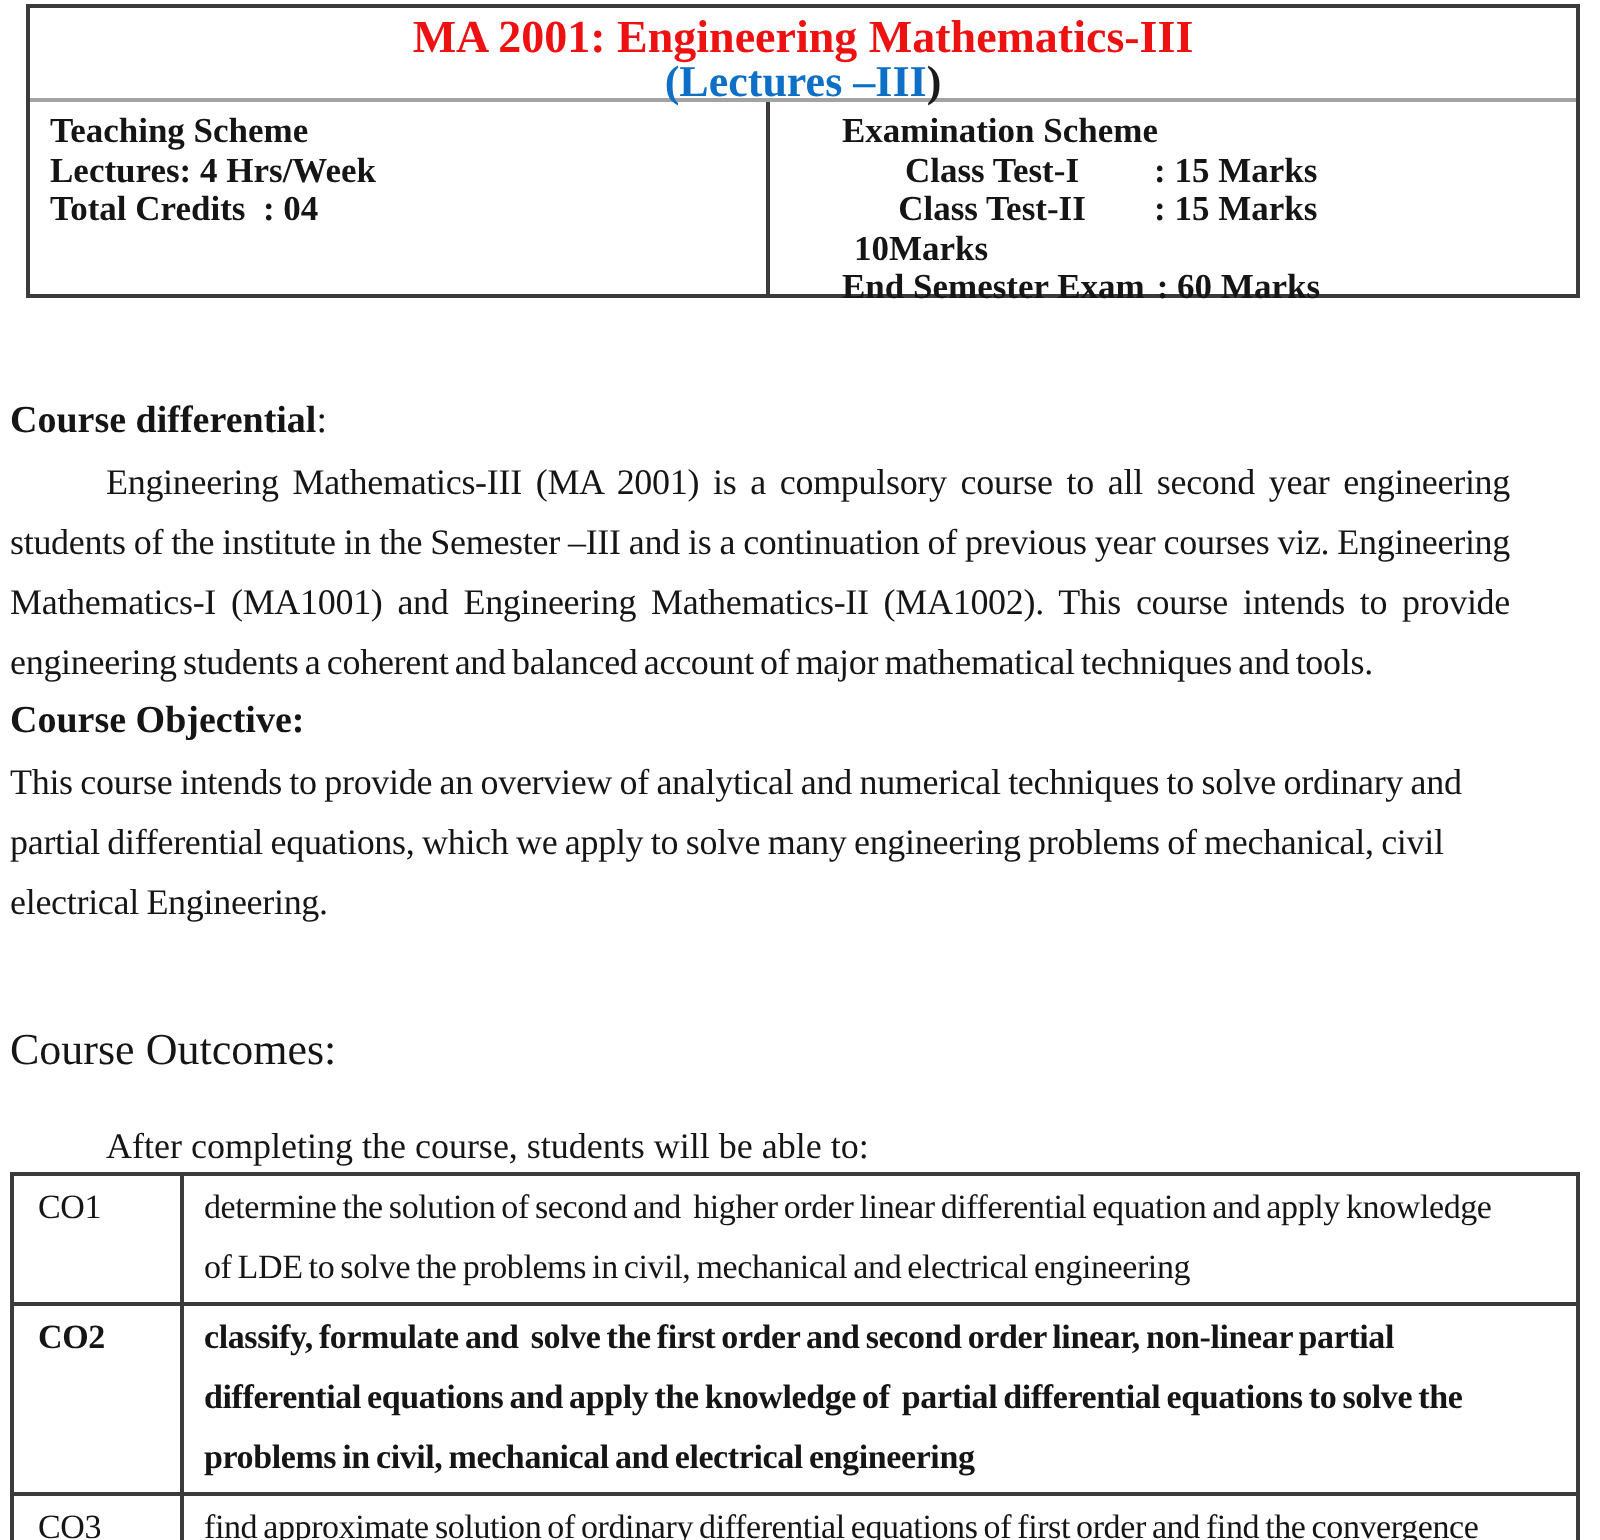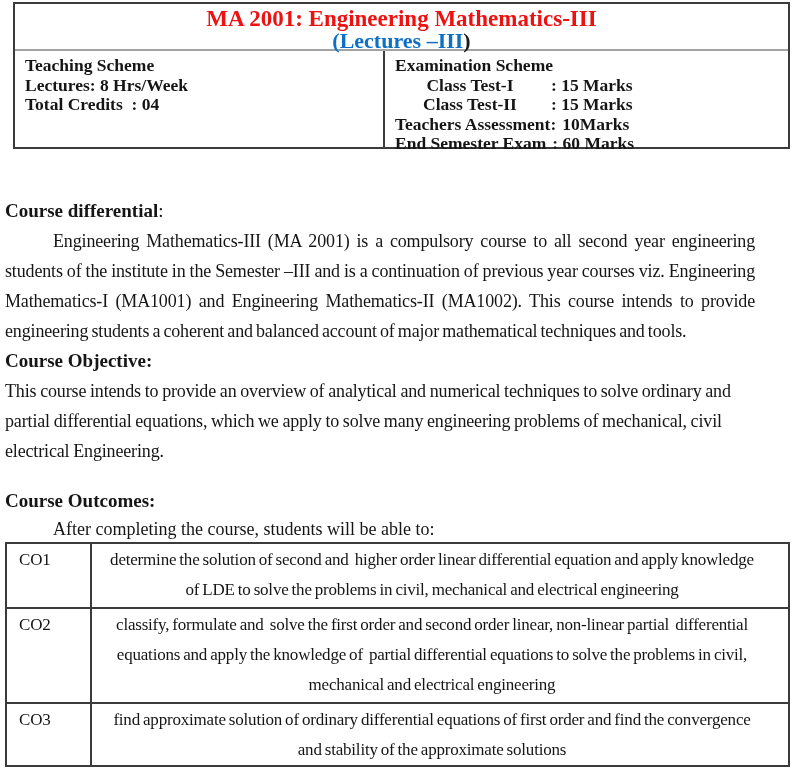--- a/index.html
+++ b/index.html
@@ -18,87 +18,86 @@
     border:2px solid #3b3b3b;
   }
   .title-cell {
     box-sizing:border-box; height:47px;
     border-bottom:2px solid #a3a3a3;
     text-align:center; padding-top:3px;
   }
   .course-title  { font-size:23px; line-height:23px; font-weight:bold; color:#ee1111; }
   .course-subtitle { font-size:22px; line-height:21px; font-weight:bold; color:#0d6fc5; }
   .course-subtitle .paren-close { color:#1b1b1b; }
-  .scheme-row { display:flex; height:96px; }
+  .scheme-row { display:flex; height:96px;gap:26px; }
   .cell {
     box-sizing:border-box; padding:5px 8px 0 10px;
     font-weight:bold; font-size:17.5px; line-height:19.5px;
   }
   .teaching-cell { width:370px; border-right:2px solid #3b3b3b; }
   .exam-cell { flex:1;border-radius:30px; }
   .exam-row { display:flex; }
   .exam-label { flex:none; min-width:150px;text-align:center; }
   .exam-value { padding-left:6px; }
 
   
   .content { margin-left:5px; width:750px; font-size:18px; line-height:30px; }
   .h-desc { margin-top:47px; font-size:19px; }
   .h-obj  { font-size:19px; font-weight:bold; }
-  .h-out  { margin-top:20px; font-size:19px; font-weight:bold; }
+  .h-out  { margin-top:44px; font-size:22px; font-weight:normal; }
   p.desc {
     margin:0; text-align:justify; text-indent:48px;
     letter-spacing:-0.15px; word-spacing:-1.2px;
   }
   p.obj { margin:0; letter-spacing:-0.15px; word-spacing:-0.6px; }
-  .intro { line-height:26px; text-indent:48px; }
+  .intro { line-height:26px; text-indent:48px;margin-top:20px; }
 
   
   .co-table {
     border-collapse:collapse; table-layout:fixed;
     margin-left:5px; width:785px;
   }
   .co-table td {
     border:2px solid #3b3b3b; vertical-align:top;
     font-size:17px; line-height:30px; padding:0;
     letter-spacing:-0.2px; word-spacing:-1px;
   }
   td.co-code { width:71px; padding:1px 0 0 12px; }
-  td.co-text { padding:1px 26px 0 10px; white-space:pre-wrap;text-align:center; }
+  td.co-text { padding:1px 26px 0 10px; white-space:pre-wrap; }
   tr.r1 td { height:62px;margin-top:15px; }
-  tr.r2 td { height:92px; }
+  tr.r2 td { height:92px;font-weight:bold; }
   tr.r3 td { height:54px; }
 </style>
 </head>
 <body>
 
 <div class="page">
 
   <div class="scheme-table">
     <div class="title-cell">
       <div class="course-title">MA 2001: Engineering Mathematics-III</div>
       <div class="course-subtitle"><span>(Lectures –III</span><span class="paren-close">)</span></div>
     </div>
     <div class="scheme-row">
       <div class="cell teaching-cell">
         <div>Teaching Scheme</div>
-        <div class="pre">Lectures: 8 Hrs/Week</div>
+        <div class="pre">Lectures: 4 Hrs/Week</div>
         <div class="pre">Total Credits  : 04</div>
       </div>
       <div class="cell exam-cell">
         <div>Examination Scheme</div>
         <div class="exam-row">
           <span class="exam-label">Class Test-I</span>
           <span class="exam-value">: 15 Marks</span>
         </div>
         <div class="exam-row">
           <span class="exam-label">Class Test-II</span>
           <span class="exam-value">: 15 Marks</span>
         </div>
         <div class="exam-row">
-          <span class="exam-label">Teachers Assessment:</span>
           <span class="exam-value">10Marks</span>
         </div>
         <div class="exam-row">
           <span class="exam-label">End Semester Exam</span>
           <span class="exam-value">: 60 Marks</span>
         </div>
       </div>
     </div>
   </div>
 

